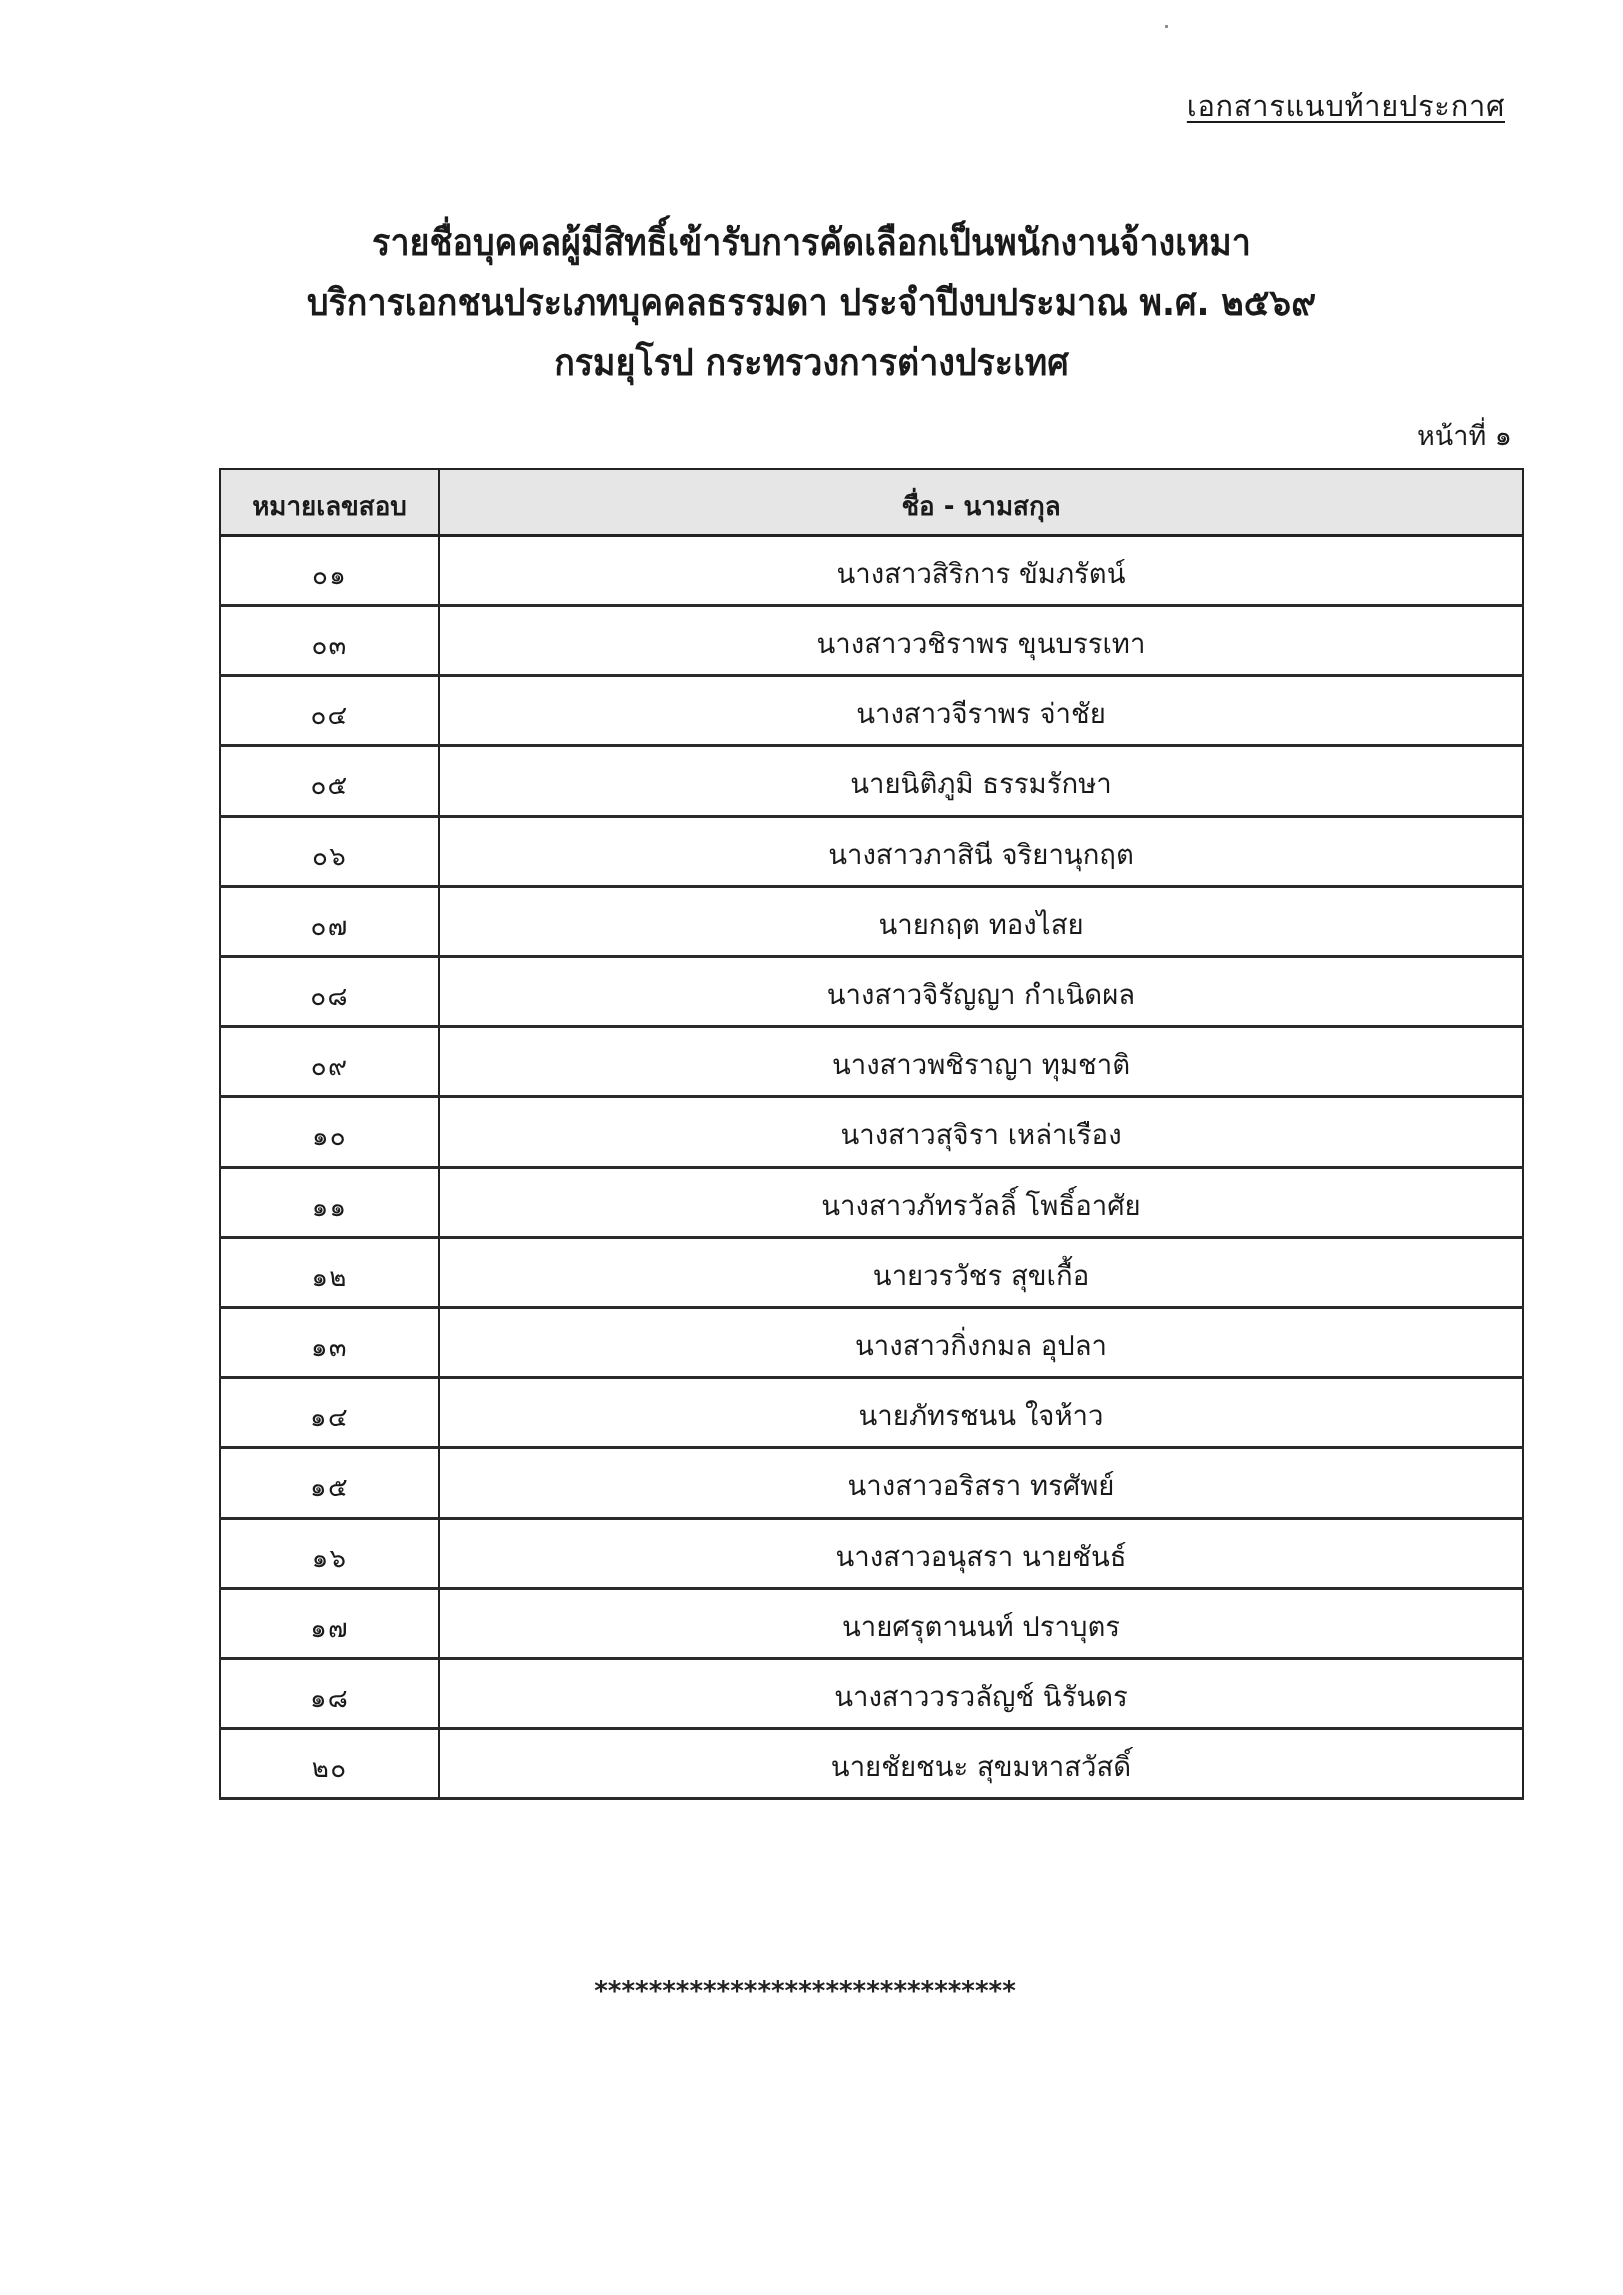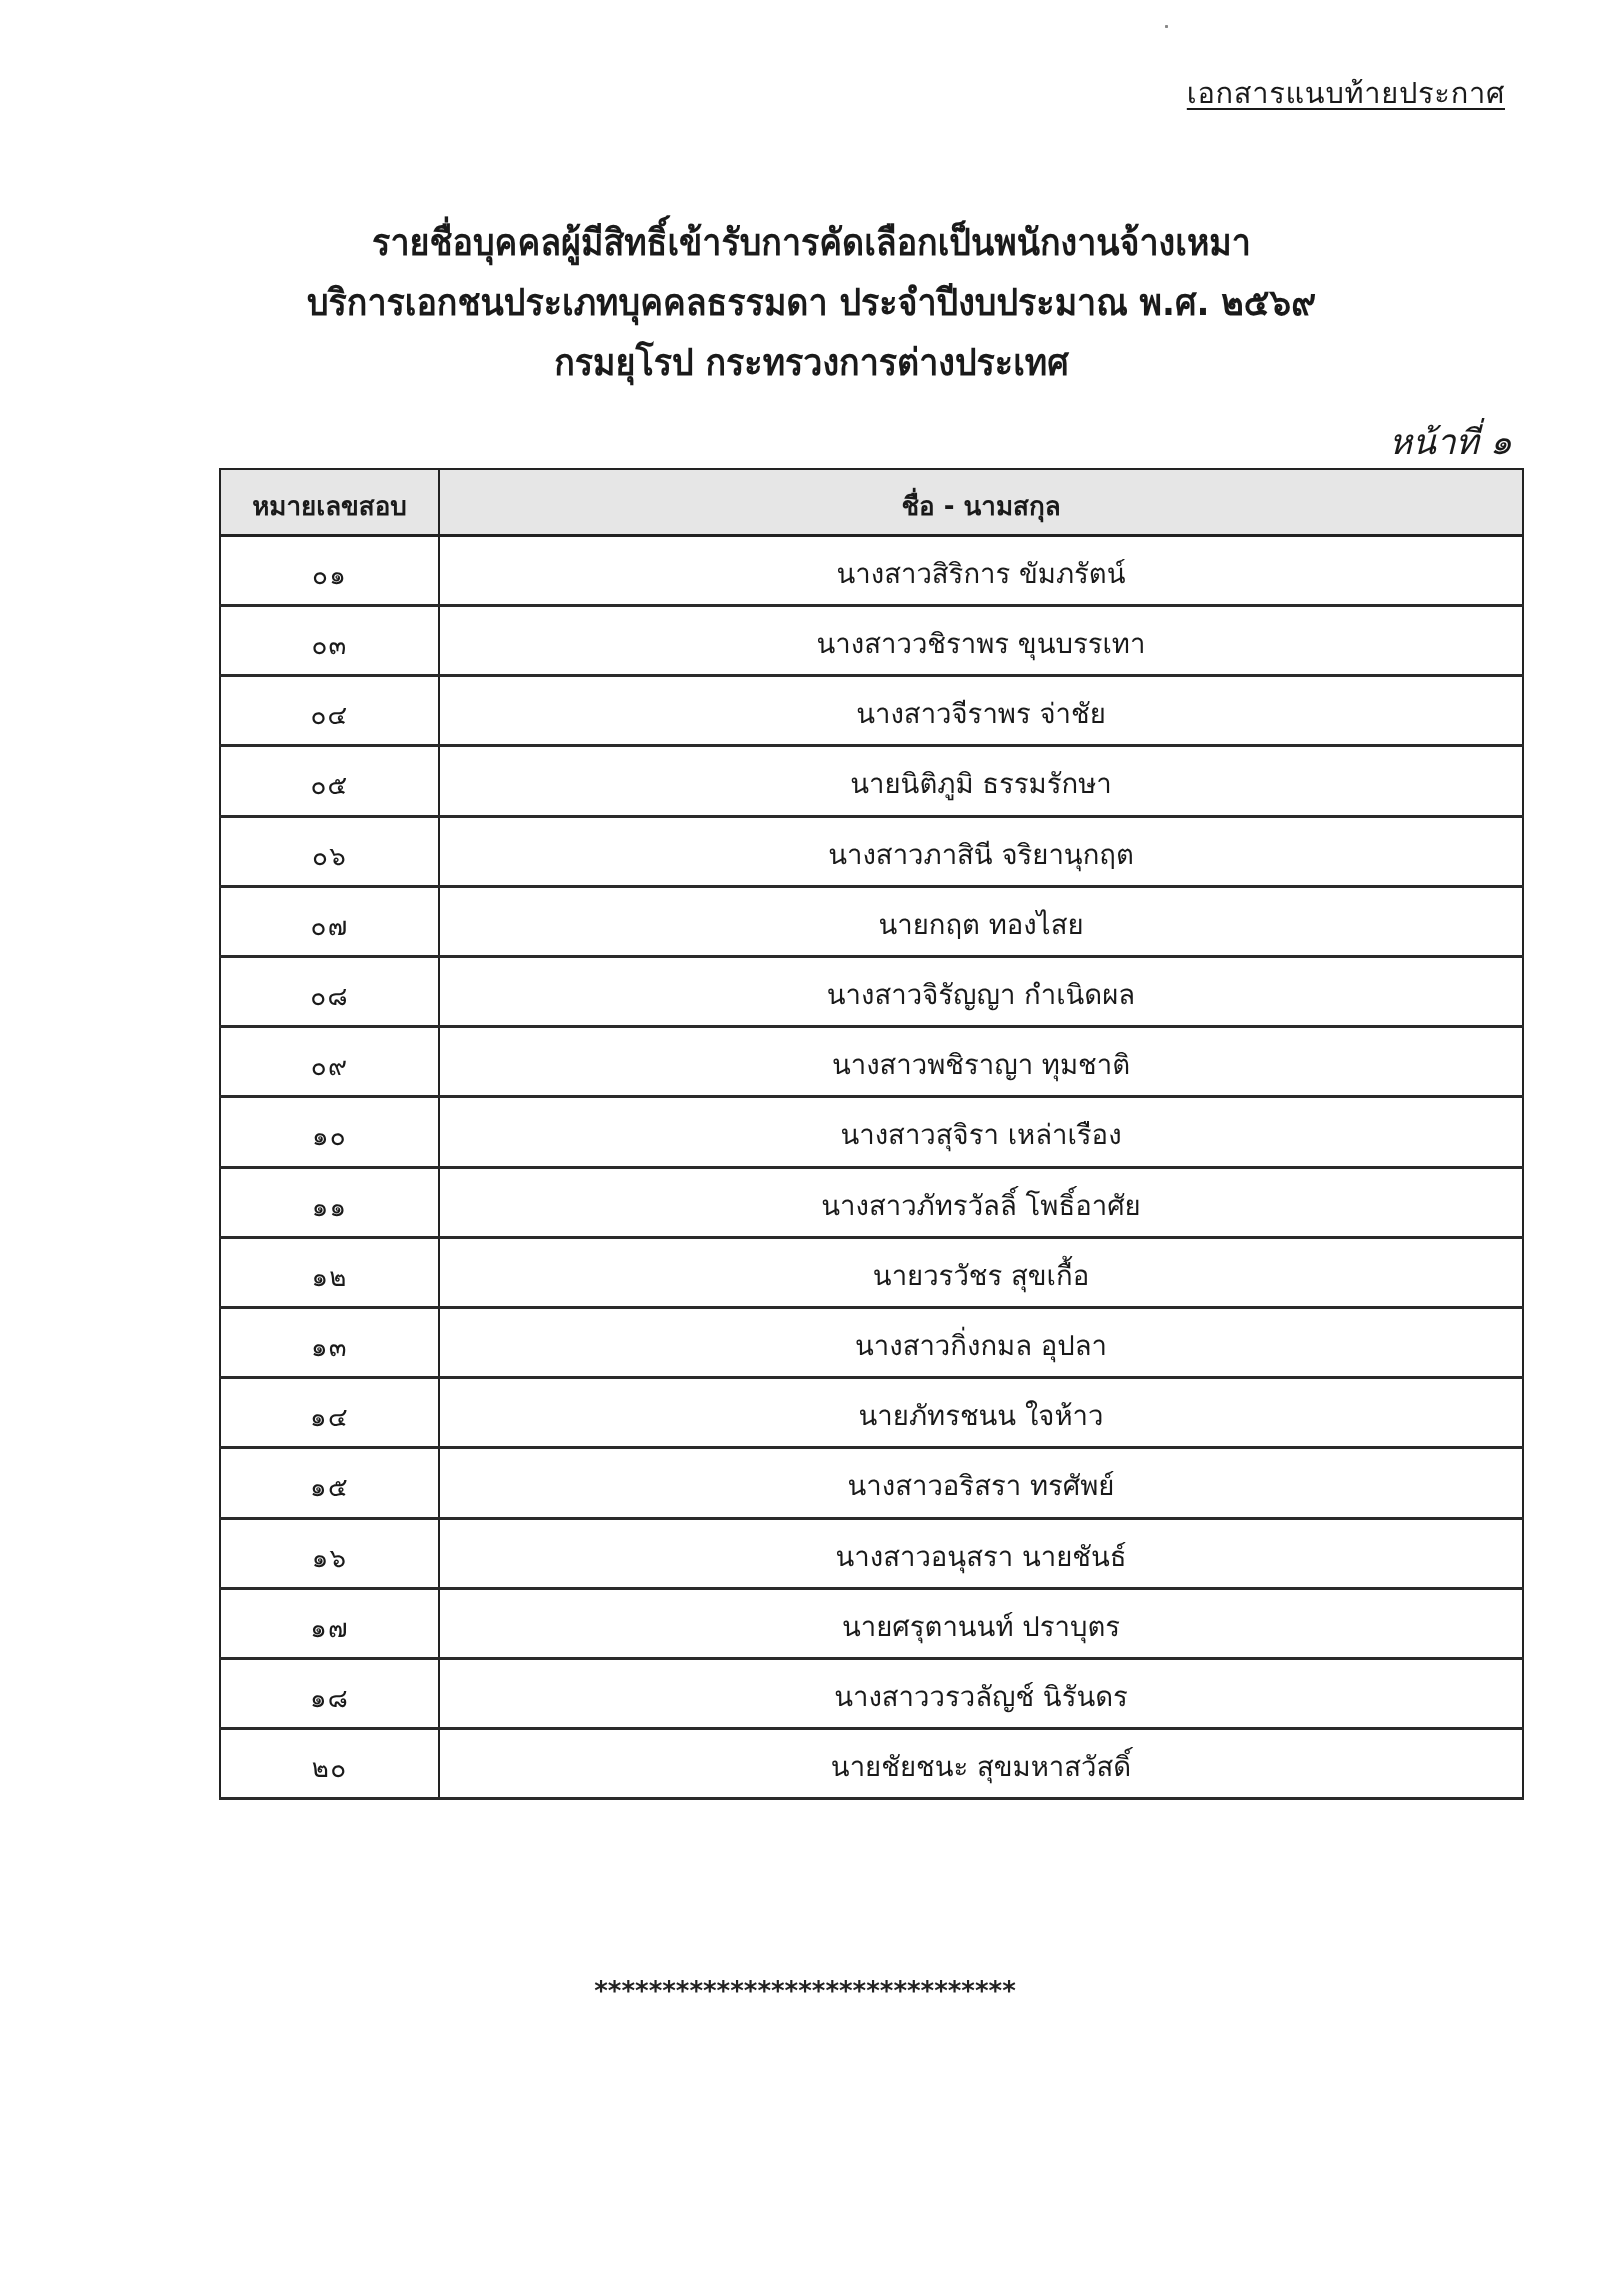--- a/index.html
+++ b/index.html
@@ -10,21 +10,21 @@
     body {
       width: 1623px;
       height: 2295px;
       position: relative;
       overflow: hidden;
       font-family: "DejaVu Sans", "Liberation Sans", sans-serif;
       color: #1a1a1a;
     }
     .attachment-label {
       position: absolute;
-      top: 70px;
+      top: 83px;
       right: 118px;
       font-size: 29px;
       text-decoration: underline;
       text-decoration-thickness: 2px;
       text-underline-offset: 5.2px;
       letter-spacing: 0.7px;
     }
     .title-block {
       position: absolute;
       top: 213px;
@@ -37,22 +37,21 @@
       font-weight: bold;
       line-height: 60px;
       white-space: nowrap;
       transform: scaleX(0.92);
       transform-origin: center;
     }
     .page-number {
       position: absolute;
       top: 414px;
       right: 111px;
-      font-size: 35px;
-      font-style: italic;
+      font-size: 27px;
       margin-left: 24px;
     }
     .roster-table {
       position: absolute;
       top: 468px;
       left: 219px;
       width: 1305px;
       border-collapse: collapse;
       border: 2.6px solid #222;
       table-layout: fixed;

